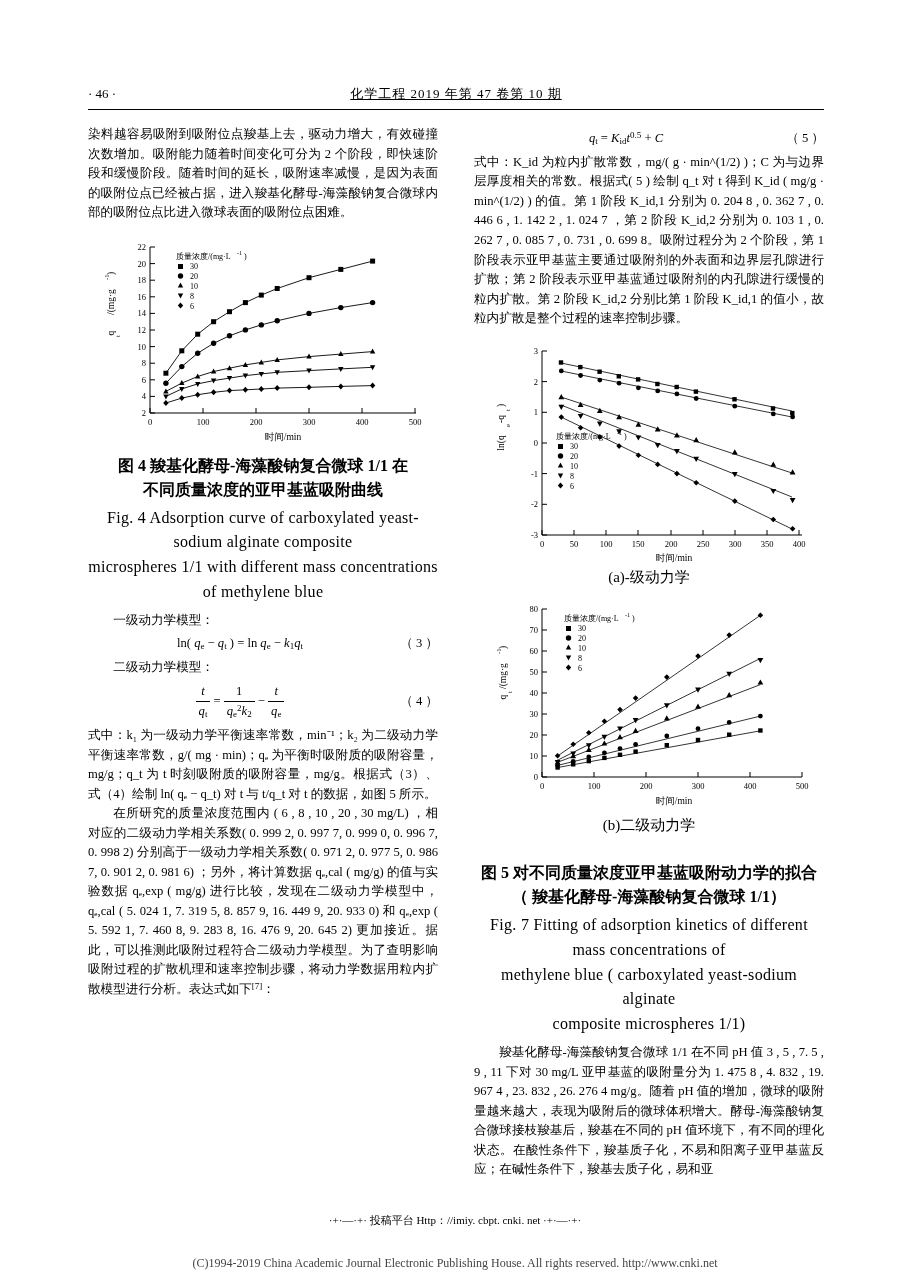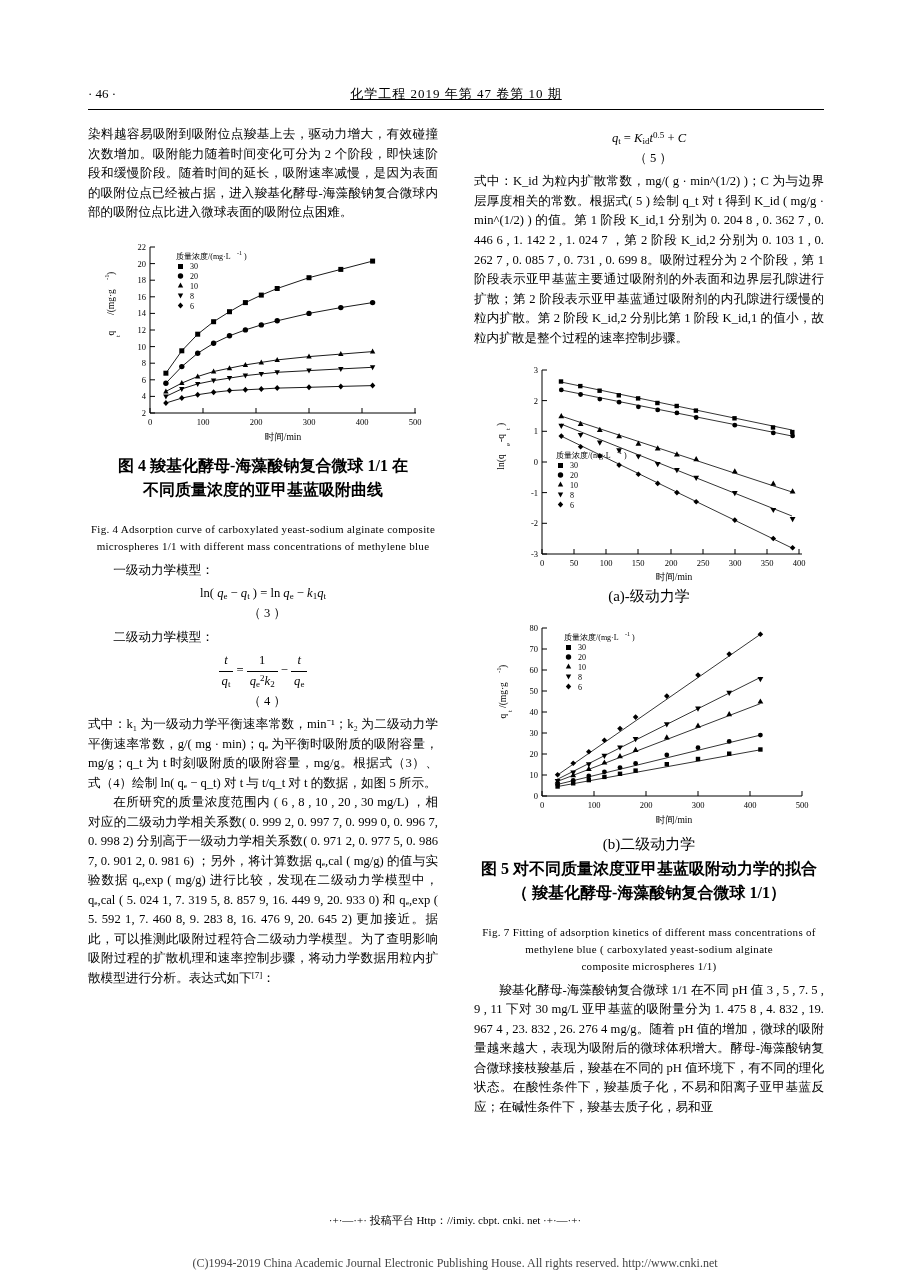--- a/index.html
+++ b/index.html
@@ -34,33 +34,33 @@
     font-size:12.6px;
     line-height:1.55;
     text-align:justify;
   }
   .col.left{left:88px;}
   .col.right{left:474px;}
   p{margin:0;}
   p.ind{text-indent:2em;}
   .eqline{
     display:flex;align-items:center;justify-content:center;
-    margin:4px 0;font-size:12.6px;flex-direction:column;
+    margin:4px 0;font-size:12.6px;
   }
   .eqline .eq{flex:1;text-align:center;font-family:"Liberation Serif",serif;}
   .eqline .num{width:46px;text-align:right;}
   .it{font-style:italic;}
   .sub{font-size:9px;vertical-align:-2px;}
   .sup{font-size:9px;vertical-align:4px;}
   .figblock{margin:10px 0 6px 0;}
   .figcap-cn{
     text-align:center;font-weight:bold;font-size:16px;line-height:1.5;margin-top:6px;
   }
   .figcap-en{
-    text-align:center;font-size:11px;line-height:1.55;margin-top:19px;
+    text-align:center;font-size:16px;line-height:1.55;margin-top:4px;
     font-family:"Liberation Serif",serif;letter-spacing:.3px;
   }
   .footer{
     position:absolute;left:0;top:1200px;width:910px;text-align:center;font-size:11px;
   }
   .copyright{
     position:absolute;left:0;top:1243px;width:910px;text-align:center;
     font-size:12px;color:#444;font-family:"Liberation Serif",serif;
   }
   svg text{font-family:"Liberation Serif",serif;}
@@ -551,21 +551,21 @@
               <polygon points="151.6,98.3 154.4,101.1 151.6,103.9 148.8,101.1"></polygon>
             <polygon points="182.8,77.3 185.6,80.1 182.8,82.9 180,80.1"></polygon>
               <polygon points="214,56.3 216.8,59.1 214,61.9 211.2,59.1"></polygon>
             <polygon points="245.2,35.3 248,38.1 245.2,40.9 242.4,38.1"></polygon>
               <polygon points="276.4,15.5 279.2,18.3 276.4,21.1 273.6,18.3"></polygon>
           </g>
         </svg>
       </div>
       <div class="sublabel">(b)二级动力学</div>
 
-      <div class="figcap-cn" style="margin-top:0;">
+      <div class="figcap-cn" style="margin-top:24px;">
         <div>图 5   对不同质量浓度亚甲基蓝吸附动力学的拟合</div>
         <div>（ 羧基化酵母-海藻酸钠复合微球 1/1）</div>
       </div>
       <div class="figcap-en">
         <div>Fig. 7 Fitting of adsorption kinetics of different mass concentrations of</div>
         <div>methylene blue ( carboxylated yeast-sodium alginate</div>
         <div>composite microspheres 1/1)</div>
       </div>
     </div>
 

